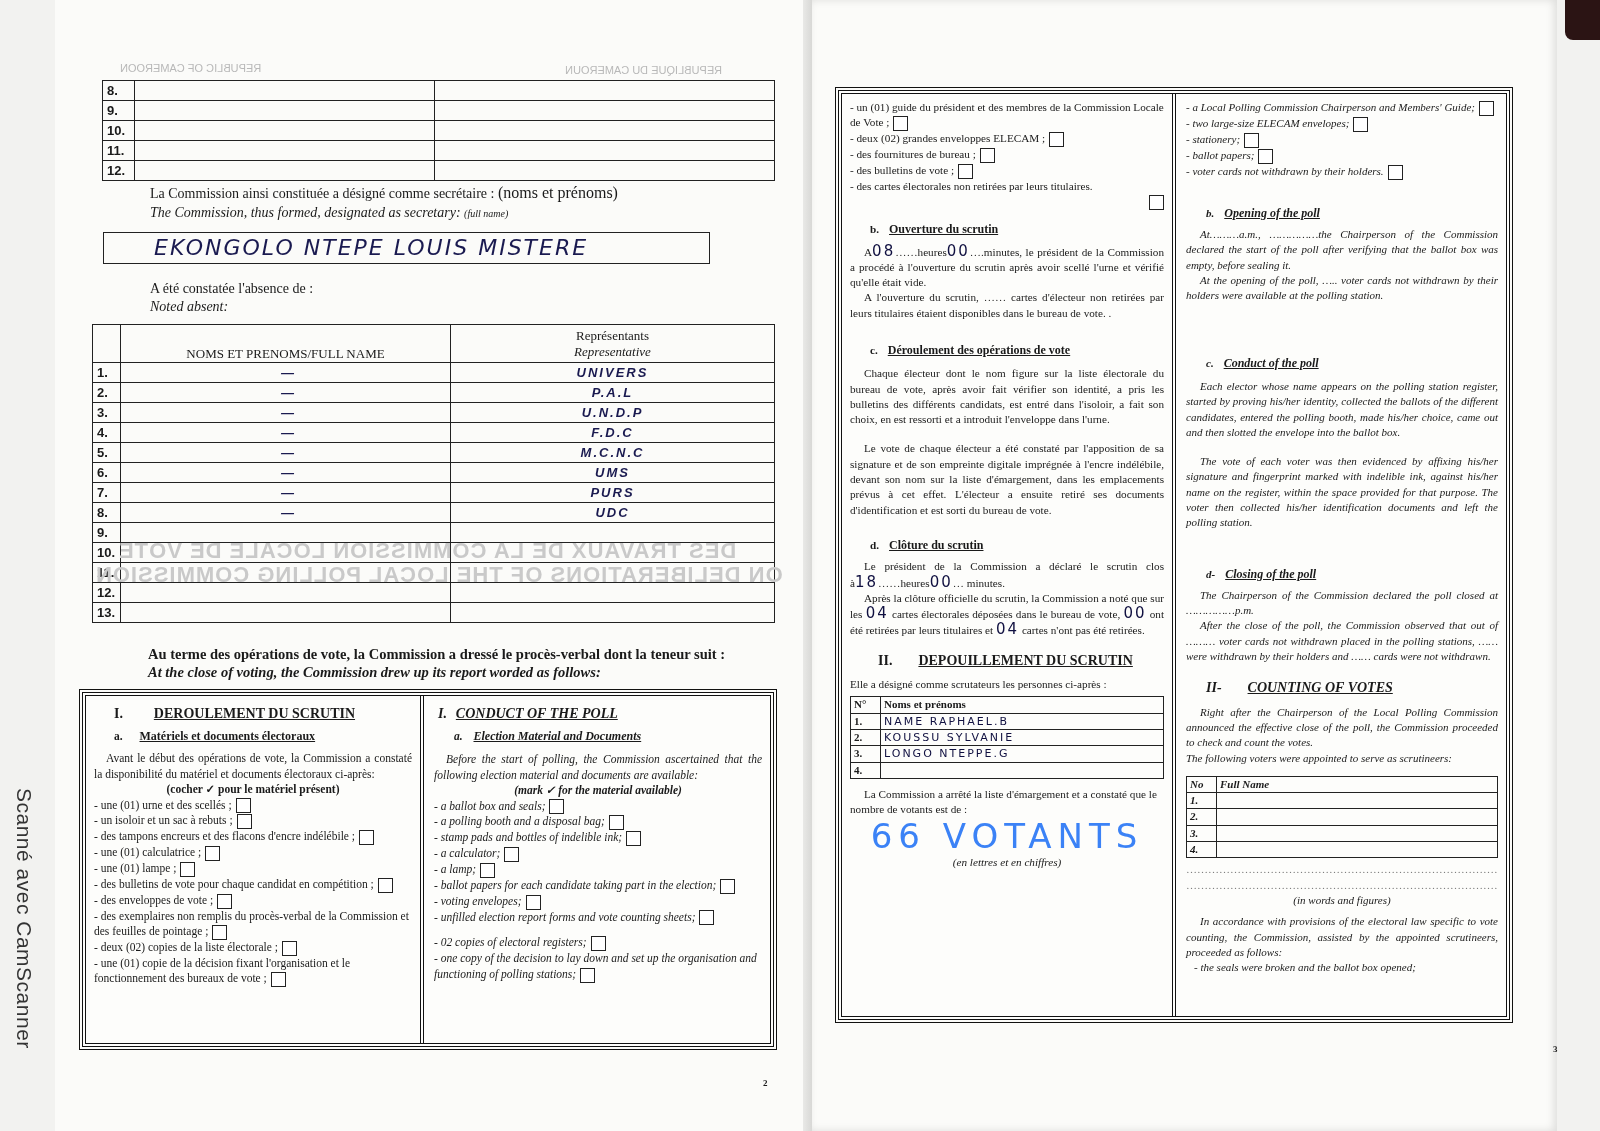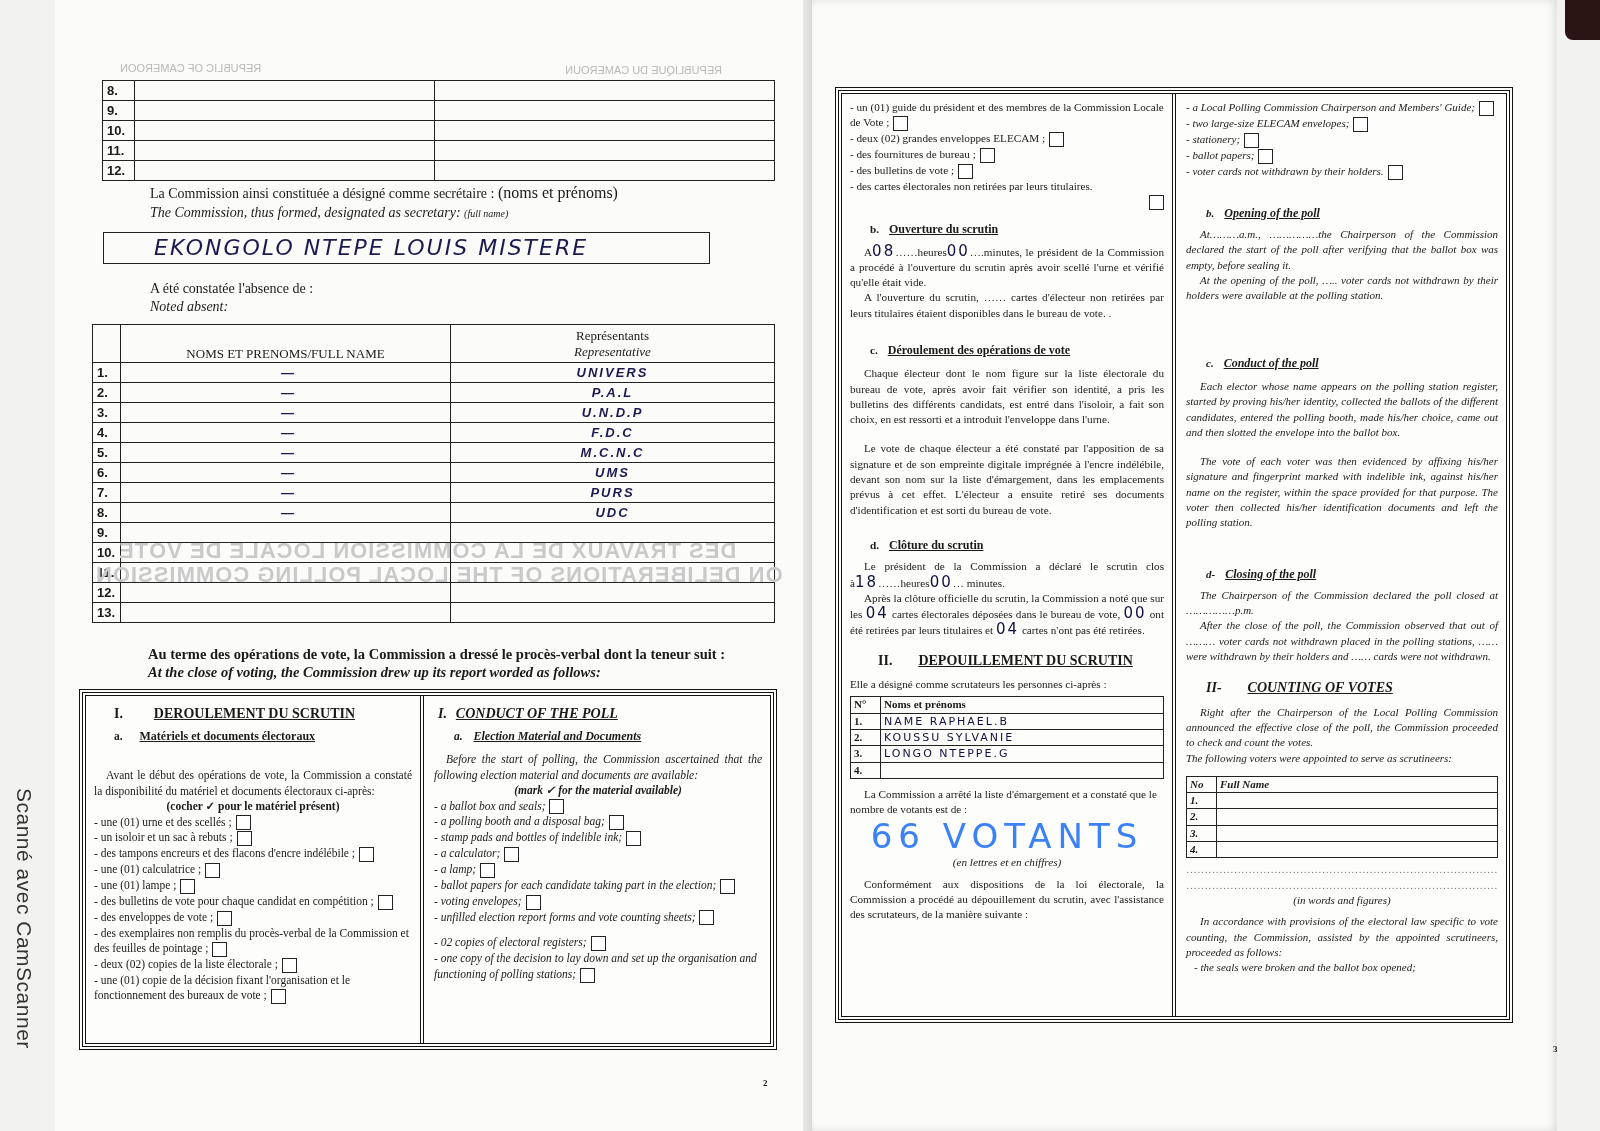--- a/index.html
+++ b/index.html
@@ -190,21 +190,21 @@
 
 <div class="txt bold" style="left:148px;top:646px;font-size:14.5px;">Au terme des opérations de vote, la Commission a dressé le procès-verbal dont la teneur suit :</div>
 <div class="txt bold it" style="left:148px;top:664px;font-size:14.5px;">At the close of voting, the Commission drew up its report worded as follows:</div>
 
 <div class="frame" style="left:82px;top:692px;width:692px;height:355px;">
   <div class="col" style="left:0;width:334px;">
     <div style="margin:4px 0 6px 20px;">
       <span class="bold" style="font-size:14px;margin-right:28px;">I.</span>
       <span class="sec-head">DEROULEMENT DU SCRUTIN</span>
     </div>
-    <div style="margin:0 0 24px 20px;">
+    <div style="margin:0 0 7px 20px;">
       <span class="bold" style="margin-right:14px;">a.</span>
       <span class="sub-head">Matériels et documents électoraux</span>
     </div>
     <p style="text-indent:12px;text-align:justify;">Avant le début des opérations de vote, la Commission a constaté la disponibilité du matériel et documents électoraux ci-après:</p>
     <p class="bold" style="text-align:center;">(cocher ✓ pour le matériel présent)</p>
     <div class="item"><span>- une (01) urne et des scellés ;</span><span class="cb"></span></div>
     <div class="item"><span>- un isoloir et un sac à rebuts ;</span><span class="cb"></span></div>
     <div class="item"><span>- des tampons encreurs et des flacons d'encre indélébile ;</span><span class="cb"></span></div>
     <div class="item"><span>- une (01) calculatrice ;</span><span class="cb"></span></div>
     <div class="item"><span>- une (01) lampe ;</span><span class="cb"></span></div>
@@ -290,21 +290,20 @@
           </tr>
       <tr>
             <td class="num">4.</td>
             <td></td>
           </tr>
     </tbody>
       </table>
     <p style="text-indent:14px;margin-top:8px;">La Commission a arrêté la liste d'émargement et a constaté que le nombre de votants est de :</p>
     <div class="handfill-big" style="text-align:center;line-height:38px;">66 VOTANTS</div>
     <p class="it" style="text-align:center;">(en lettres et en chiffres)</p>
-    <p style="text-indent:14px;text-align:justify;margin-top:6px;">Conformément aux dispositions de la loi électorale, la Commission a procédé au dépouillement du scrutin, avec l'assistance des scrutateurs, de la manière suivante :</p>
   </div>
 
   <div class="col-divider" style="left:330px;"></div>
 
   <div class="col right-it" style="left:336px;width:328px;font-size:11px;line-height:15.3px;">
     <div class="item"><span>- a Local Polling Commission Chairperson and Members' Guide;</span><span class="cb"></span></div>
     <div class="item"><span>- two large-size ELECAM envelopes;</span><span class="cb"></span></div>
     <div class="item"><span>- stationery;</span><span class="cb"></span></div>
     <div class="item"><span>- ballot papers;</span><span class="cb"></span></div>
     <div class="item"><span>- voter cards not withdrawn by their holders.</span><span class="cb"></span></div>

